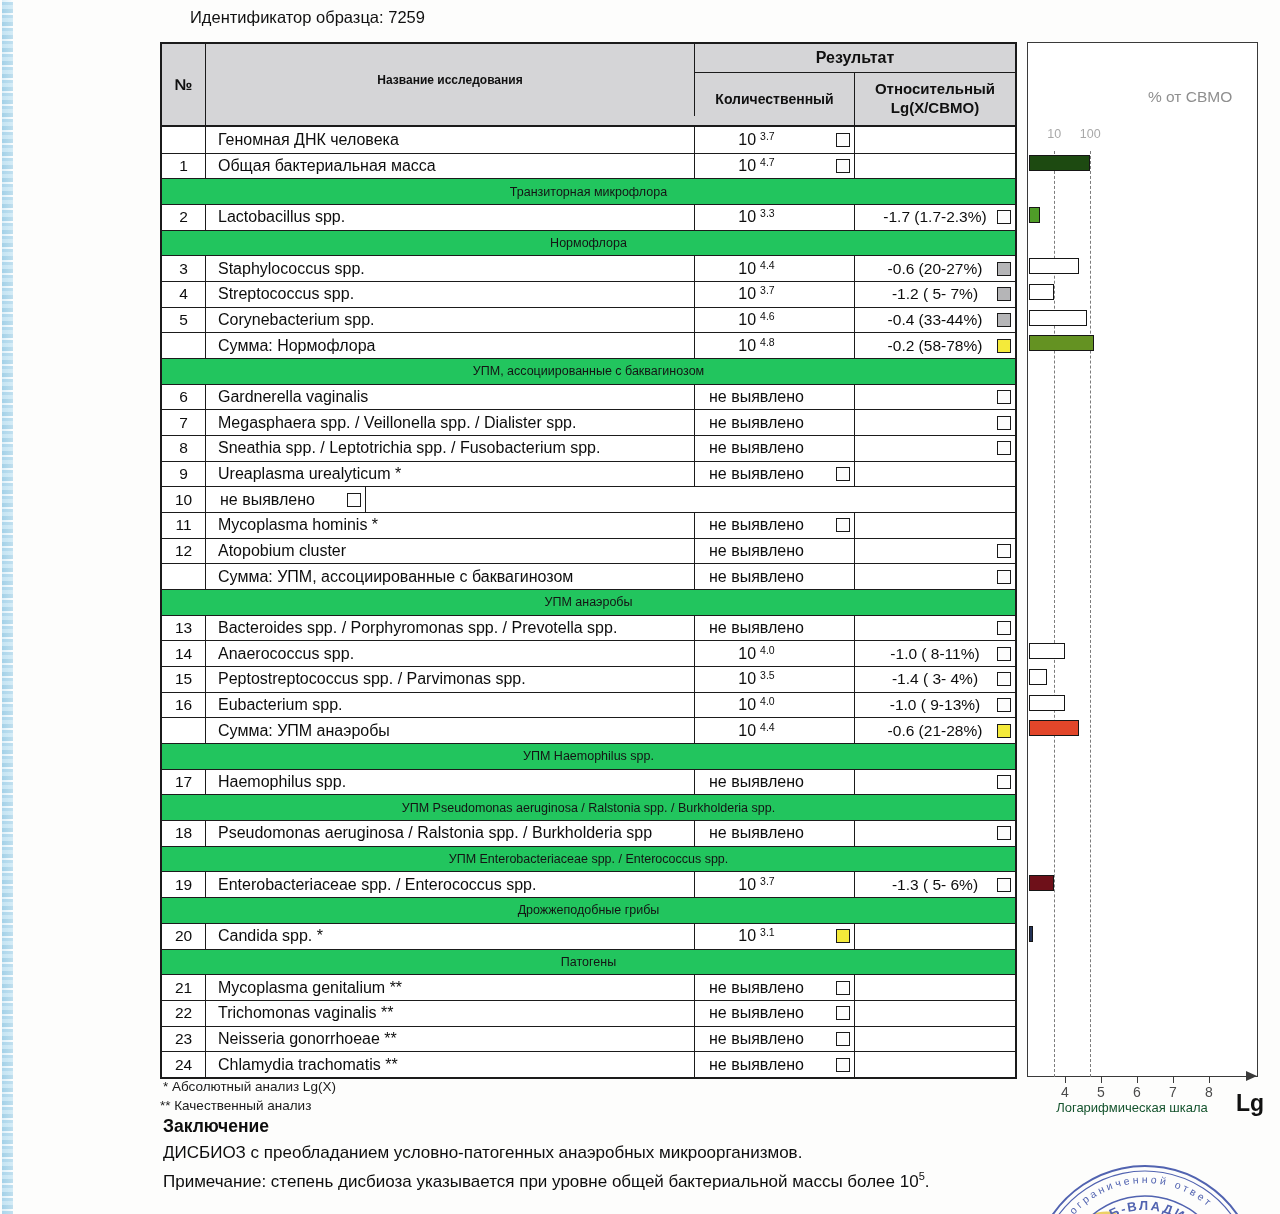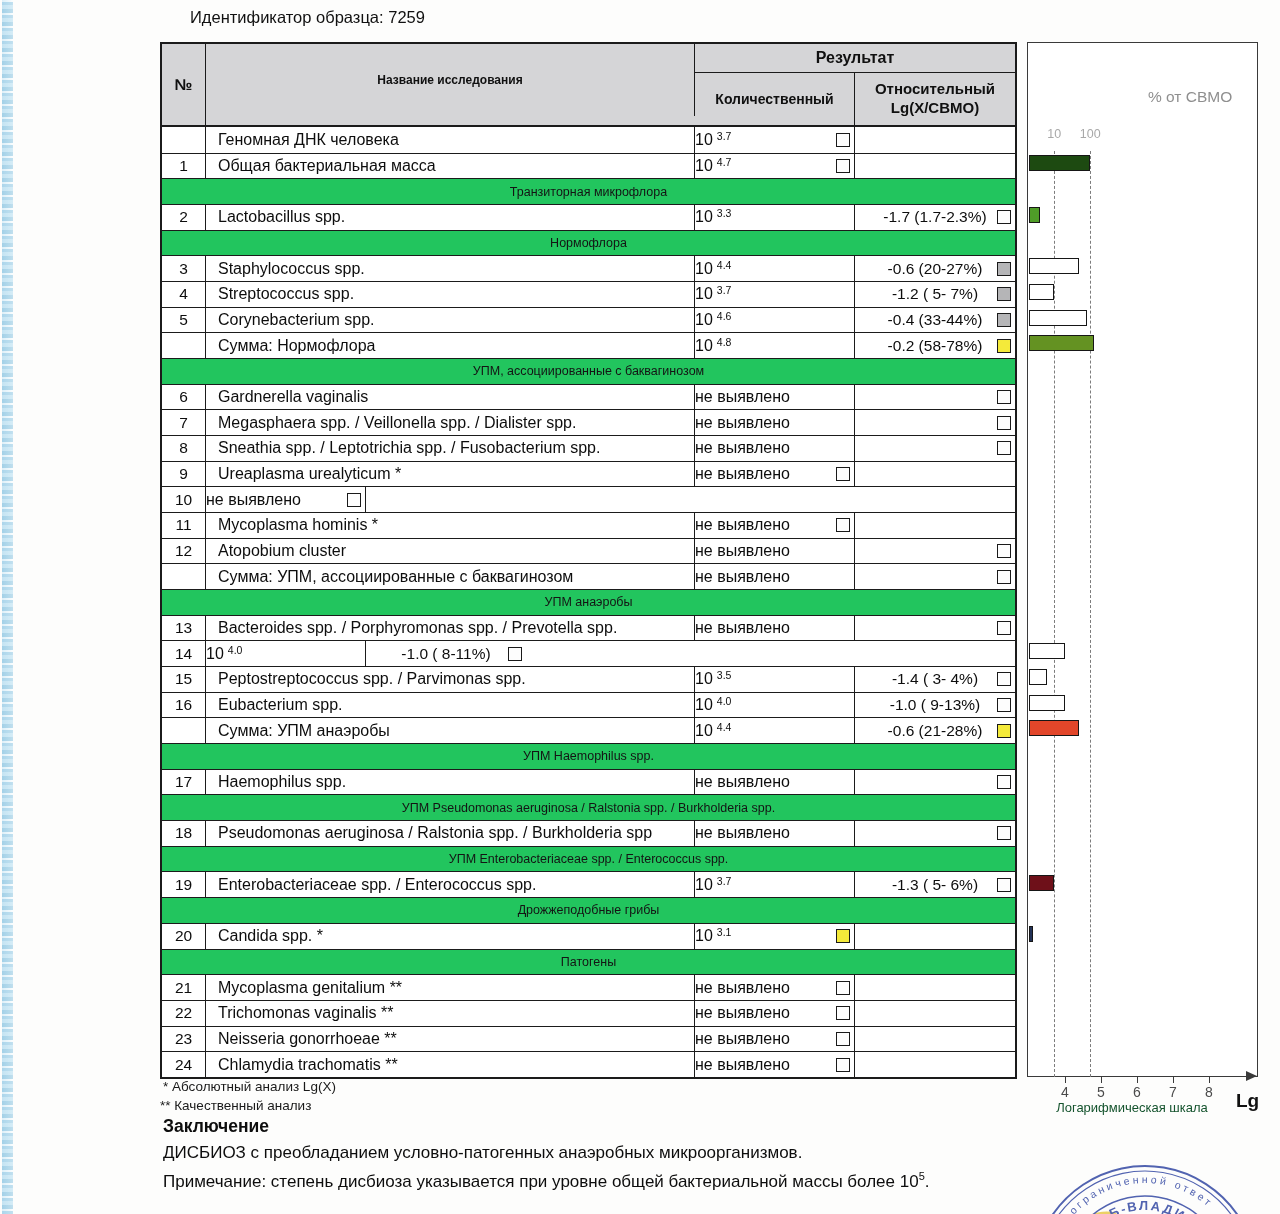--- a/index.html
+++ b/index.html
@@ -26,36 +26,36 @@
   .h-rel{left:693px;top:29px;width:160px;height:52px;font-size:15px;text-align:center;white-space:pre-line;line-height:1.25;}
 
   .tbody{position:relative;}
   .trow{height:25.68px;box-sizing:border-box;border-top:1px solid #1b1b1b;display:flex;background:#fff;}
   .trow:first-child{border-top:0;}
   .trow.sect{border-top:1.5px solid #1b1b1b;background:#22c55e;align-items:center;justify-content:center;font-size:12.5px;color:#141414;}
   .trow.after-sect{border-top:1.5px solid #1b1b1b;}
   .c{display:flex;align-items:center;height:100%;box-sizing:border-box;color:#0d0d0d;}
   .c-num{width:44px;justify-content:center;border-right:1px solid #1b1b1b;font-size:15.5px;}
   .c-name{width:489px;padding-left:12px;border-right:1px solid #1b1b1b;font-size:16px;white-space:nowrap;overflow:hidden;}
-  .c-quant{width:160px;justify-content:flex-start;border-right:1px solid #1b1b1b;position:relative;font-size:16px;padding-right:36px;}
+  .c-quant{width:160px;justify-content:center;border-right:1px solid #1b1b1b;position:relative;font-size:16px;padding-right:36px;}
   .c-rel{width:160px;justify-content:center;position:relative;font-size:15.5px;white-space:nowrap;}
   .exp{font-size:10.5px;position:relative;top:-5px;margin-left:4px;}
   .cb{position:absolute;right:4px;top:50%;transform:translateY(-50%);width:14px;height:14px;border:1.7px solid #1a1a1a;box-sizing:border-box;}
 
   
   .chart-box{position:absolute;left:1027px;top:42px;width:231px;height:1035px;border:1.5px solid #3a3a3a;box-sizing:border-box;background:#fff;}
   .chart-title{position:absolute;left:1148px;top:88px;font-size:15.5px;color:#8f8f8f;}
   .pct-label{position:absolute;top:127px;width:34px;text-align:center;font-size:12.5px;color:#a9a9a9;}
   .gridline{position:absolute;top:151px;width:0;border-left:1.6px dashed #7c7c7c;height:926px;}
   .bar{position:absolute;height:16px;box-sizing:border-box;border:1.5px solid #161616;}
   .axis-arrow{position:absolute;left:1246px;top:1071px;width:0;height:0;border-left:11px solid #3a3a3a;border-top:5.5px solid transparent;border-bottom:5.5px solid transparent;}
   .tickmark{position:absolute;top:1077px;width:0;height:6px;border-left:1.5px solid #3a3a3a;}
   .ticklabel{position:absolute;top:1084px;width:24px;text-align:center;font-size:14px;color:#4a4a4a;}
   .scale-note{position:absolute;left:1048px;top:1100px;width:168px;text-align:center;font-size:13px;color:#14532d;}
-  .lg-label{position:absolute;left:1236px;top:1090px;font-size:19px;font-weight:bold;color:#111;}
+  .lg-label{position:absolute;left:1236px;top:1090px;font-size:23px;font-weight:bold;color:#111;}
 
   
   .fnote1{position:absolute;left:163px;top:1079px;font-size:13.5px;color:#1a1a1a;}
   .fnote2{position:absolute;left:160px;top:1098px;font-size:13.5px;color:#1a1a1a;}
   .concl-head{position:absolute;left:163px;top:1116px;font-size:17.5px;font-weight:bold;color:#0d0d0d;}
   .concl-text{position:absolute;left:163px;top:1143px;font-size:17px;color:#0d0d0d;}
   .concl-note{position:absolute;left:163px;top:1170px;font-size:17px;color:#0d0d0d;}
   .concl-note sup{font-size:11px;}
 
   .stamp{position:absolute;left:1005px;top:1152px;width:275px;height:62px;opacity:.92;}
@@ -260,20 +260,21 @@
           <div class="c c-quant">
             <span>не выявлено</span>
           </div>
           <div class="c c-rel">
             <span></span>
             <span class="cb" style="background: rgb(253, 253, 253);"></span>
           </div>
         </div>
         <div class="trow">
           <div class="c c-num">14</div>
+          <div class="c c-name">Anaerococcus spp.</div>
           <div class="c c-quant">
             <span>10<span class="exp">4.0</span></span>
           </div>
           <div class="c c-rel">
             <span>-1.0 ( 8-11%)</span>
             <span class="cb" style="background: rgb(253, 253, 253);"></span>
           </div>
         </div>
         <div class="trow">
           <div class="c c-num">15</div>

